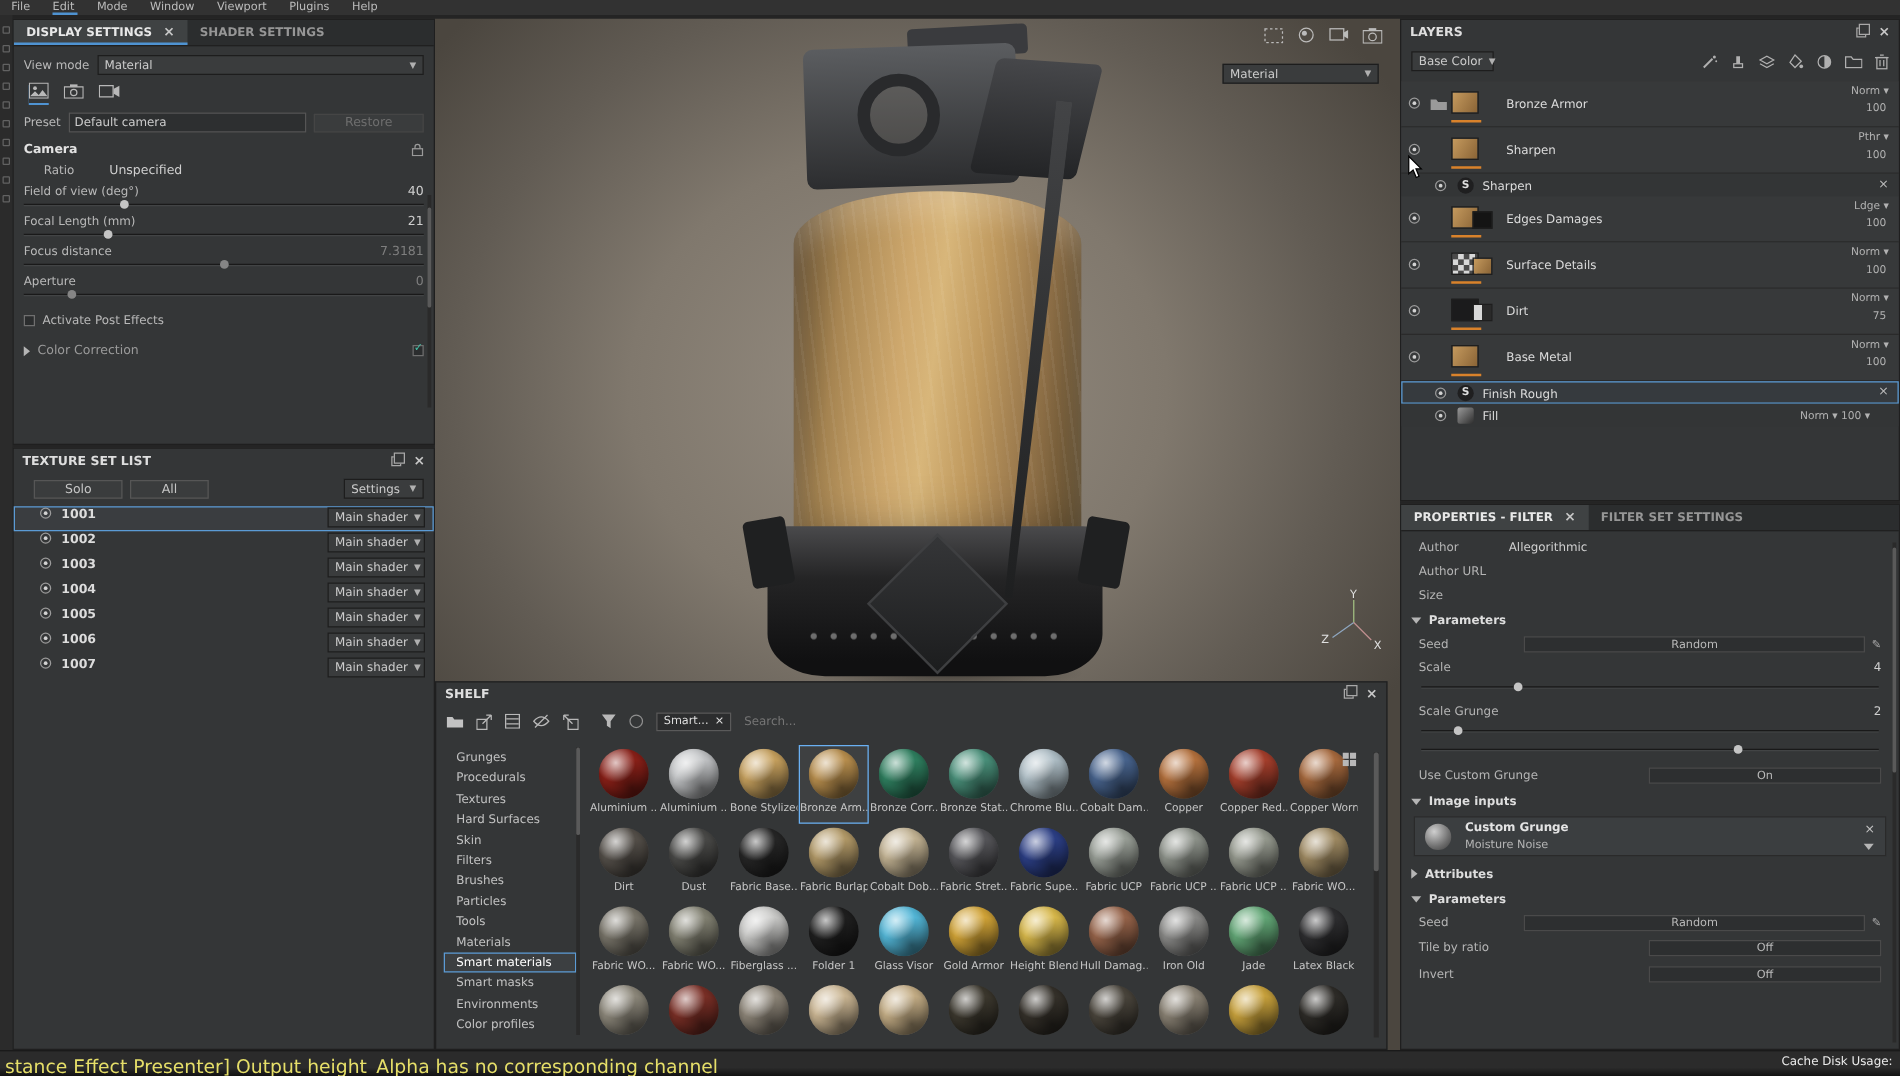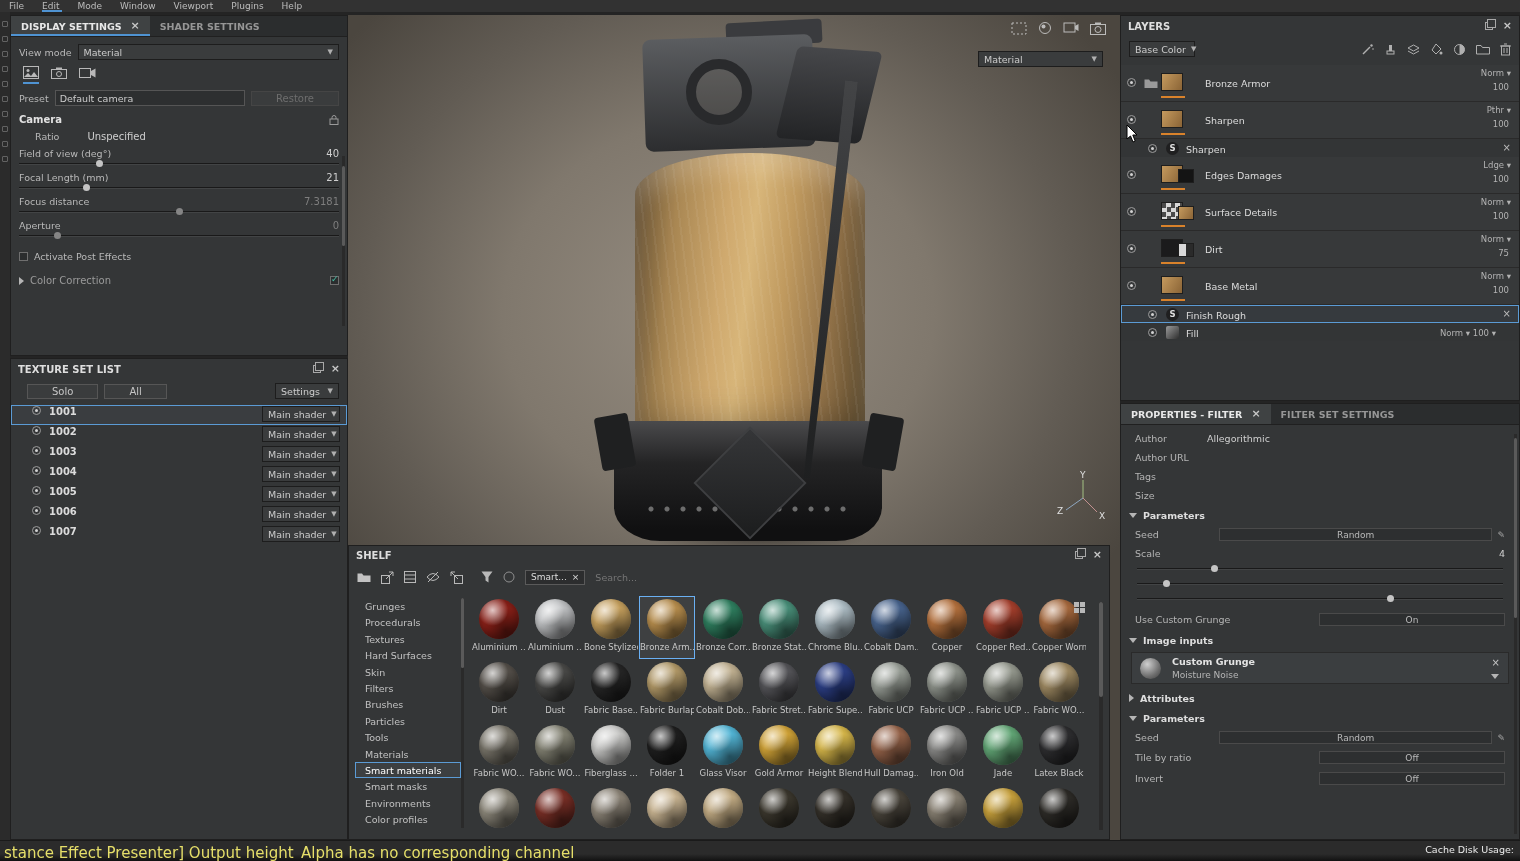--- a/index.html
+++ b/index.html
@@ -874,41 +874,42 @@
   </div>
   <div id="props-body">
     <div class="prow">
         <span class="plabel">Author</span>
         <span class="pvalue-left">Allegorithmic</span>
       </div>
     <div class="prow">
         <span class="plabel">Author URL</span>
       </div>
     <div class="prow">
-        <span class="plabel">Tags</span>
-      </div>
-    <div class="prow">
         <span class="plabel">Size</span>
       </div>
     <div class="sechead">
         <span class="caret-d"></span>
         <span>Parameters</span>
       </div>
     <div class="prow">
       <span class="plabel">Seed</span>
       <span class="wbtn seedbtn">Random</span>
       <span class="pencil">✎</span>
     </div>
     <div class="prow">
         <span class="plabel">Scale</span>
         <span class="pvalue">4</span>
       </div>
     <div class="slider pslider">
         <div class="track"></div>
         <div class="handle" style="left:21%"></div>
+      </div>
+    <div class="prow">
+        <span class="plabel">Scale Grunge</span>
+        <span class="pvalue">2</span>
       </div>
     <div class="slider pslider">
         <div class="track"></div>
         <div class="handle" style="left:8%"></div>
       </div>
     <div class="slider pslider">
         <div class="track"></div>
         <div class="handle" style="left:69%"></div>
       </div>
     <div class="prow" style="height:21px">

